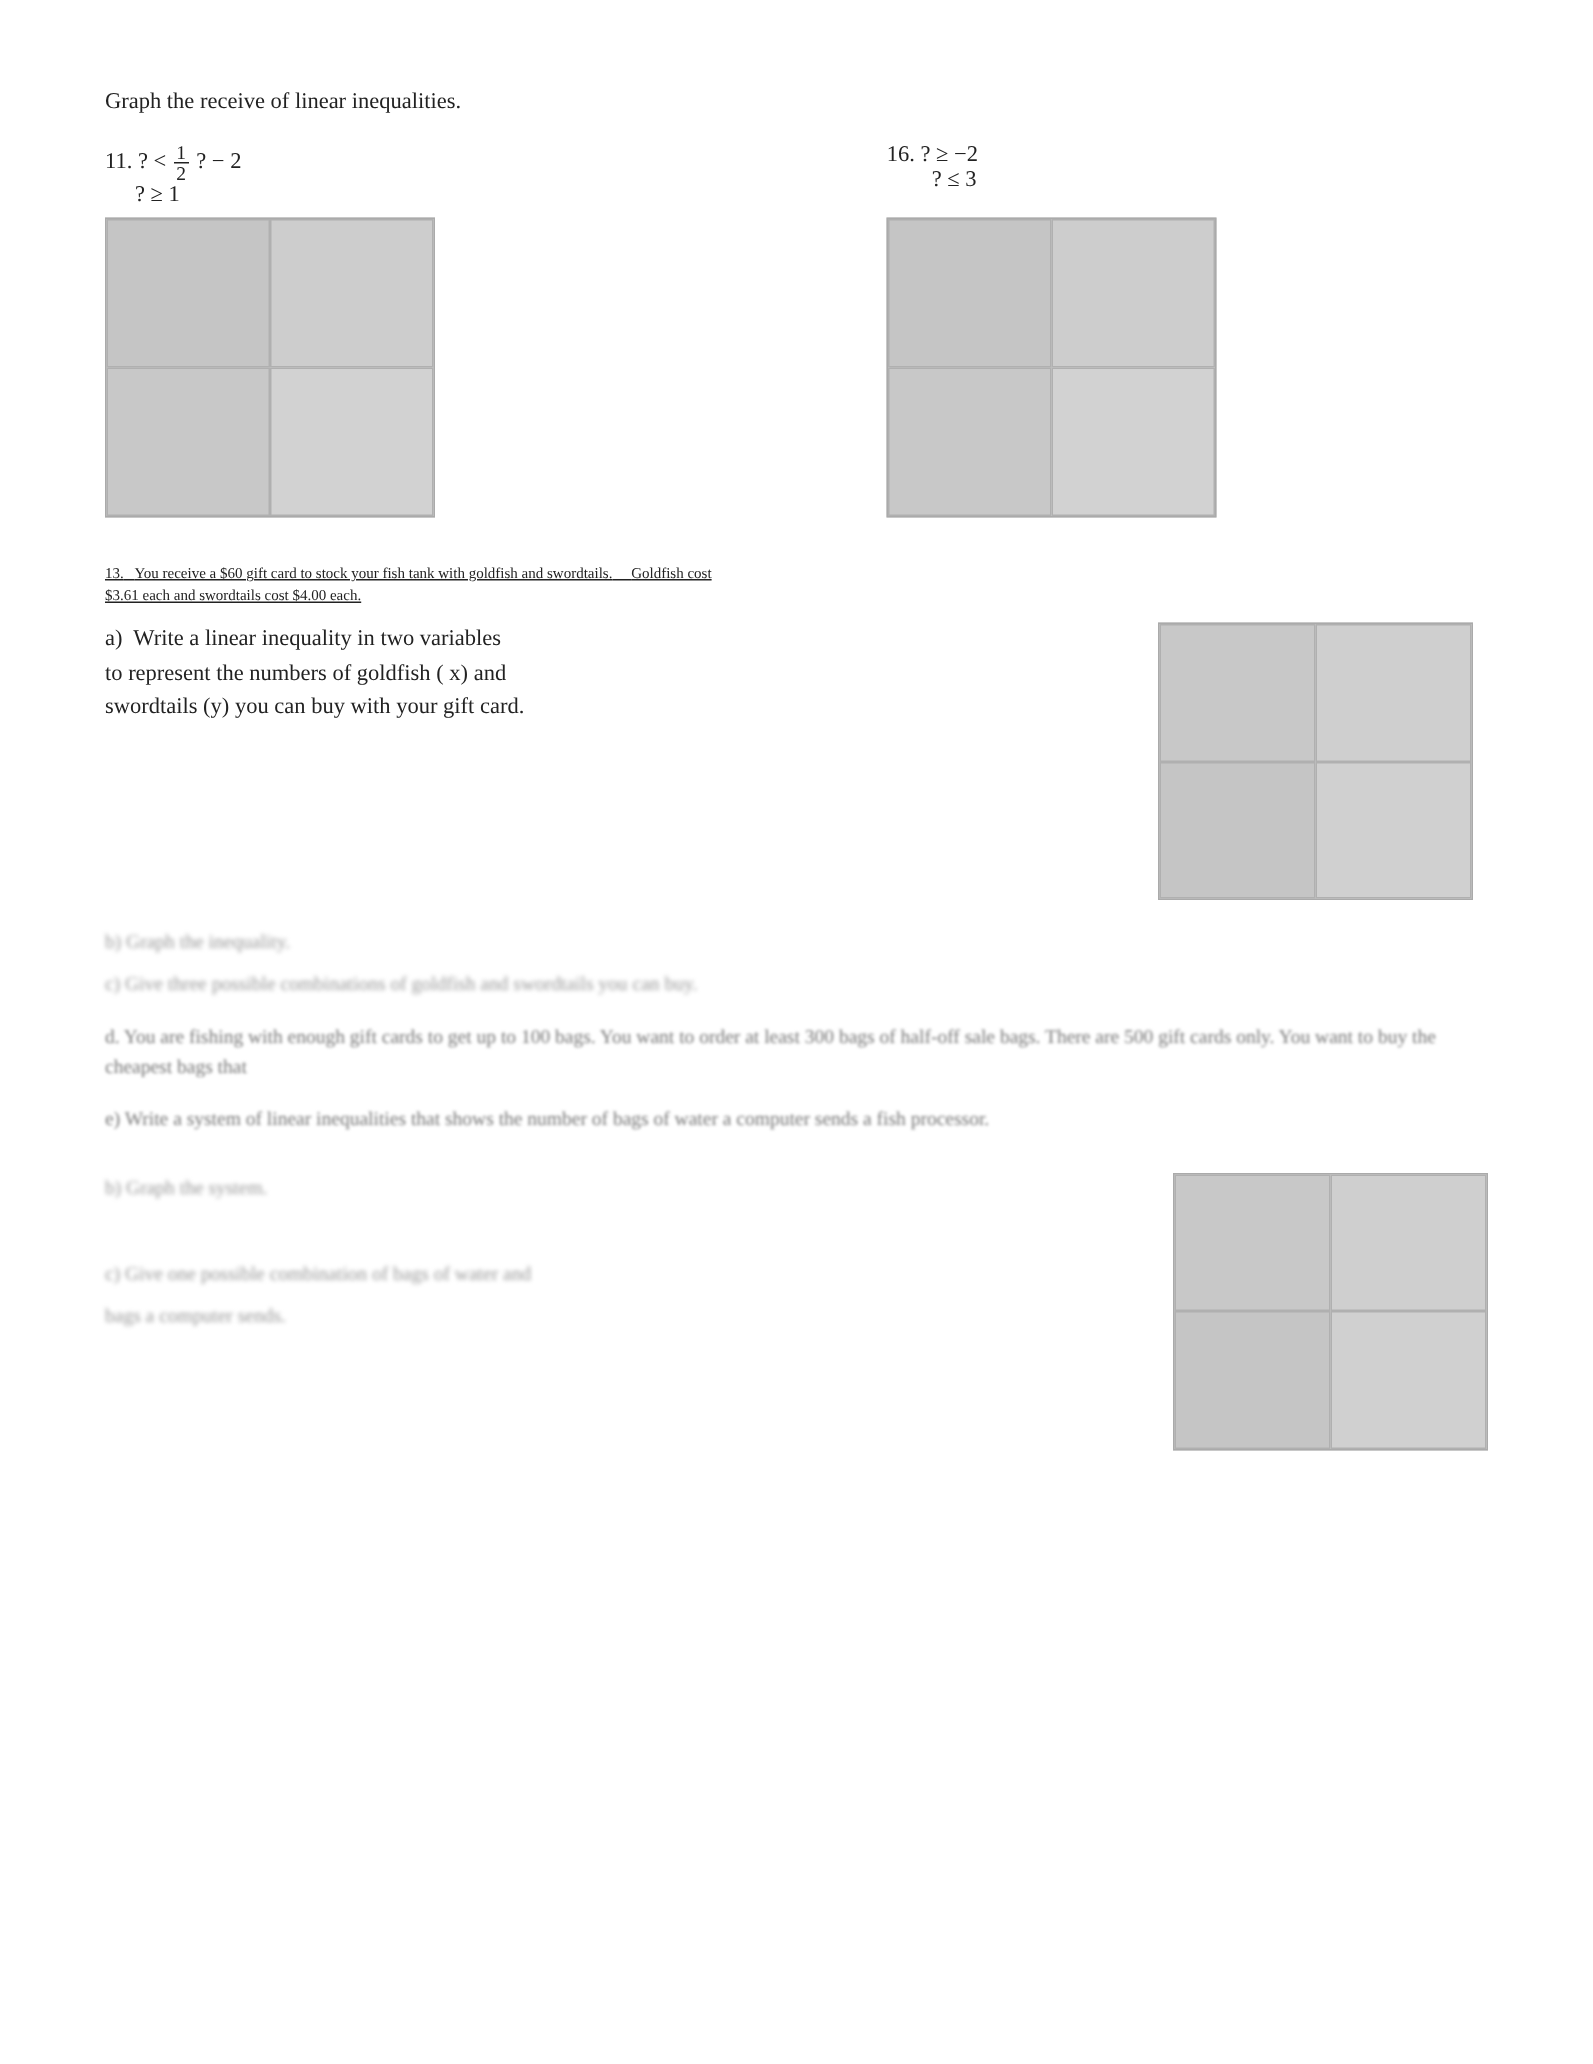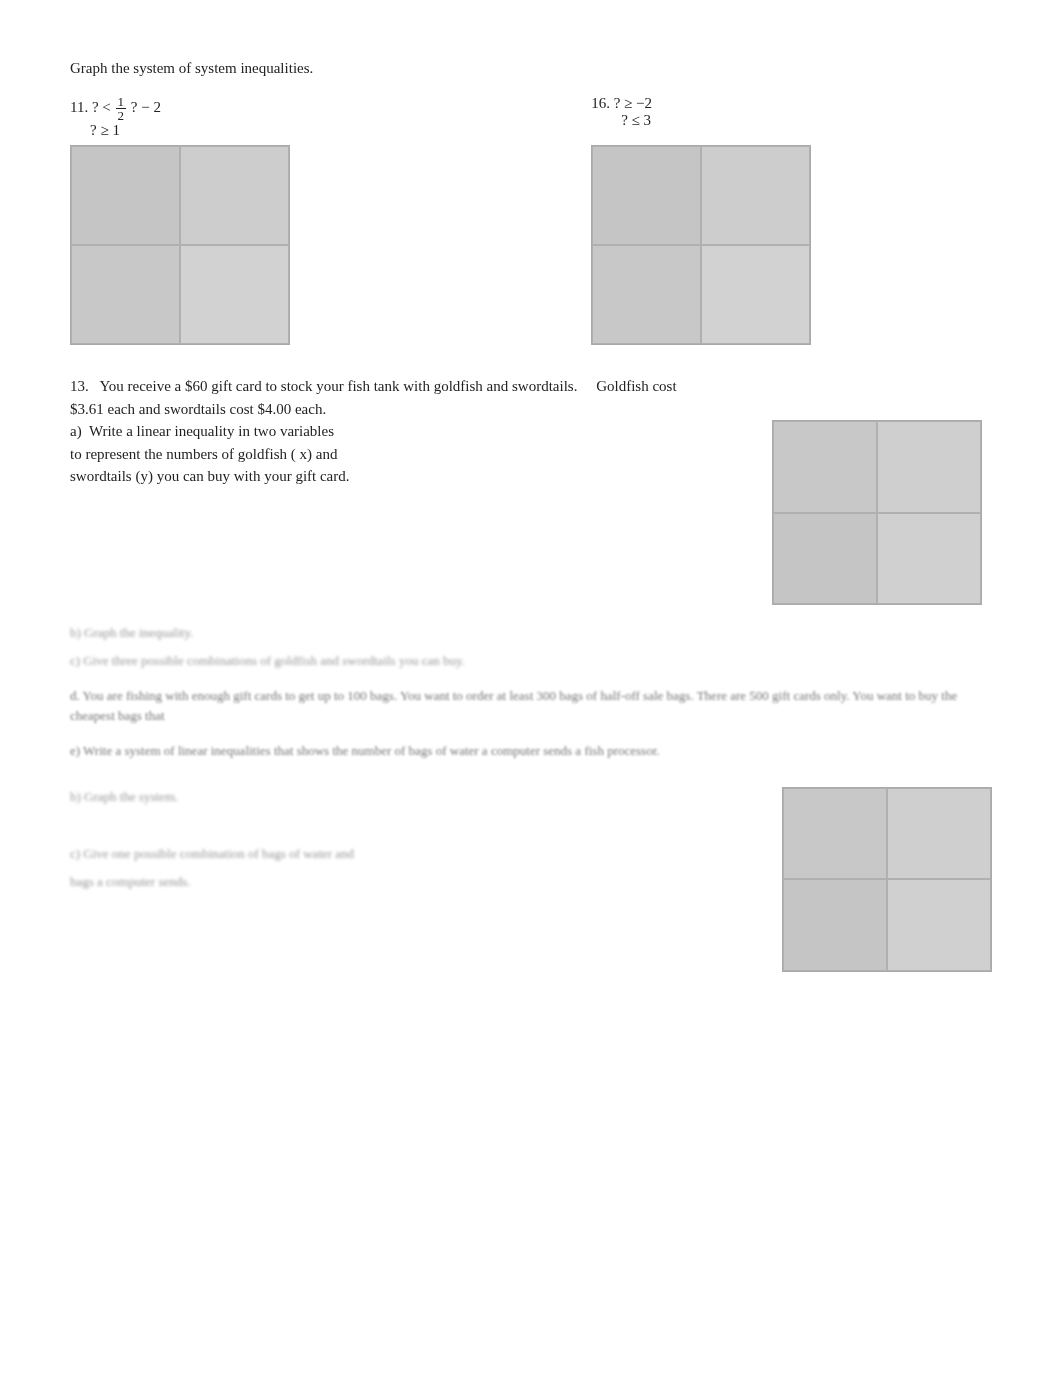--- a/index.html
+++ b/index.html
@@ -75,23 +75,24 @@
     .graph-box-right .cell { border: 1px solid #b0b0b0; }
     .graph-box-right .cell:nth-child(1) { background: #c5c5c5; }
     .graph-box-right .cell:nth-child(2) { background: #cdcdcd; }
     .graph-box-right .cell:nth-child(3) { background: #c8c8c8; }
     .graph-box-right .cell:nth-child(4) { background: #d2d2d2; }
 
     .section-13 {
       margin-bottom: 18px;
     }
     .section-13-header {
-      font-size: 15px;
-      margin-bottom: 0;
-      line-height: 1.5;
+      font-size: 10px;
+      margin-bottom: 10px;
+      line-height: 1.5;
+      text-decoration: underline;
     }
     .section-13-row {
       display: flex;
       flex-direction: row;
       gap: 30px;
       margin-bottom: 18px;
       align-items: flex-start;
     }
     .section-13-left {
       flex: 1;
@@ -152,21 +153,21 @@
     .graph-box-sm2 .cell { border: 1px solid #b0b0b0; }
     .graph-box-sm2 .cell:nth-child(1) { background: #c8c8c8; }
     .graph-box-sm2 .cell:nth-child(2) { background: #cfcfcf; }
     .graph-box-sm2 .cell:nth-child(3) { background: #c5c5c5; }
     .graph-box-sm2 .cell:nth-child(4) { background: #d0d0d0; }
     .clearfix::after { content: ''; display: table; clear: both; }
   </style>
 </head>
 <body>
 
-<p class="page-title">Graph the system of system inequalities.</p>
+<p class="page-title">Graph the receive of linear inequalities.</p>
 
 <div class="problems-row">
 
   <div class="problem-col">
     <div class="problem-header">
       <span>11.</span>
       <span>? &lt; </span>
       <span class="fraction">
         <span class="numer">1</span>
         <span class="denom">2</span>

